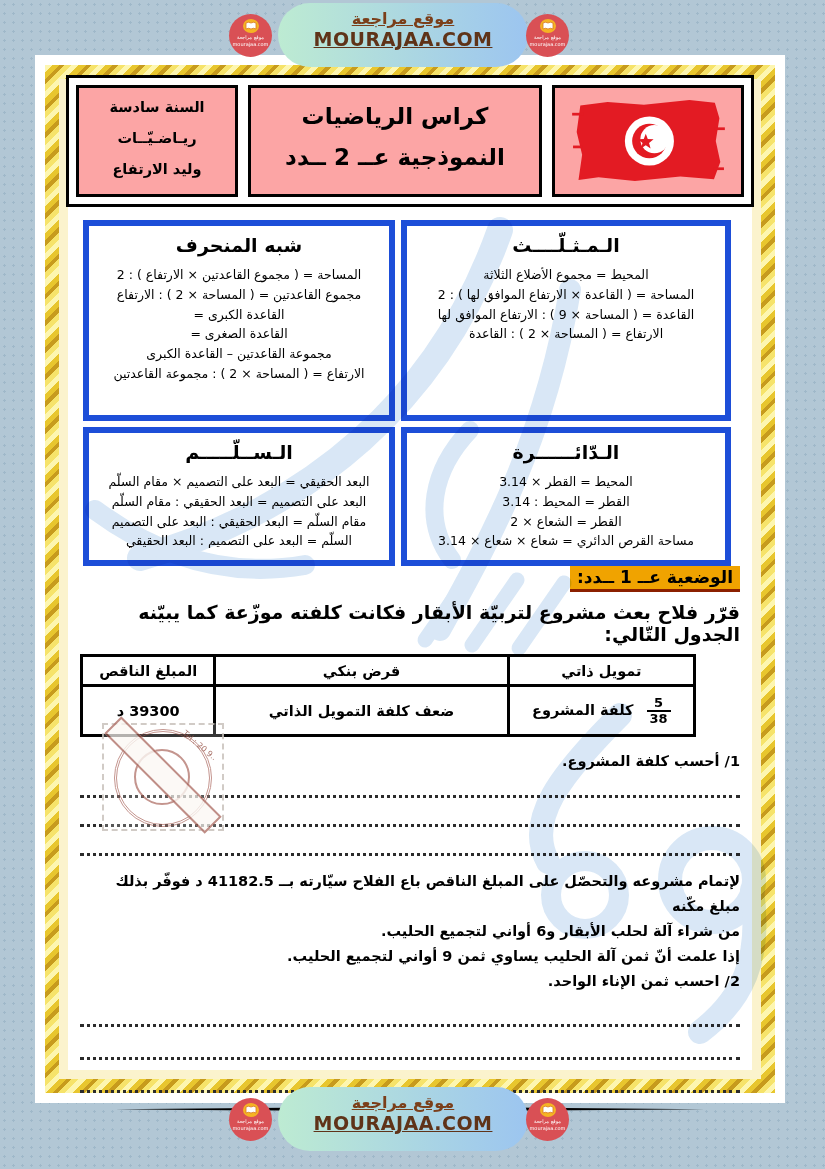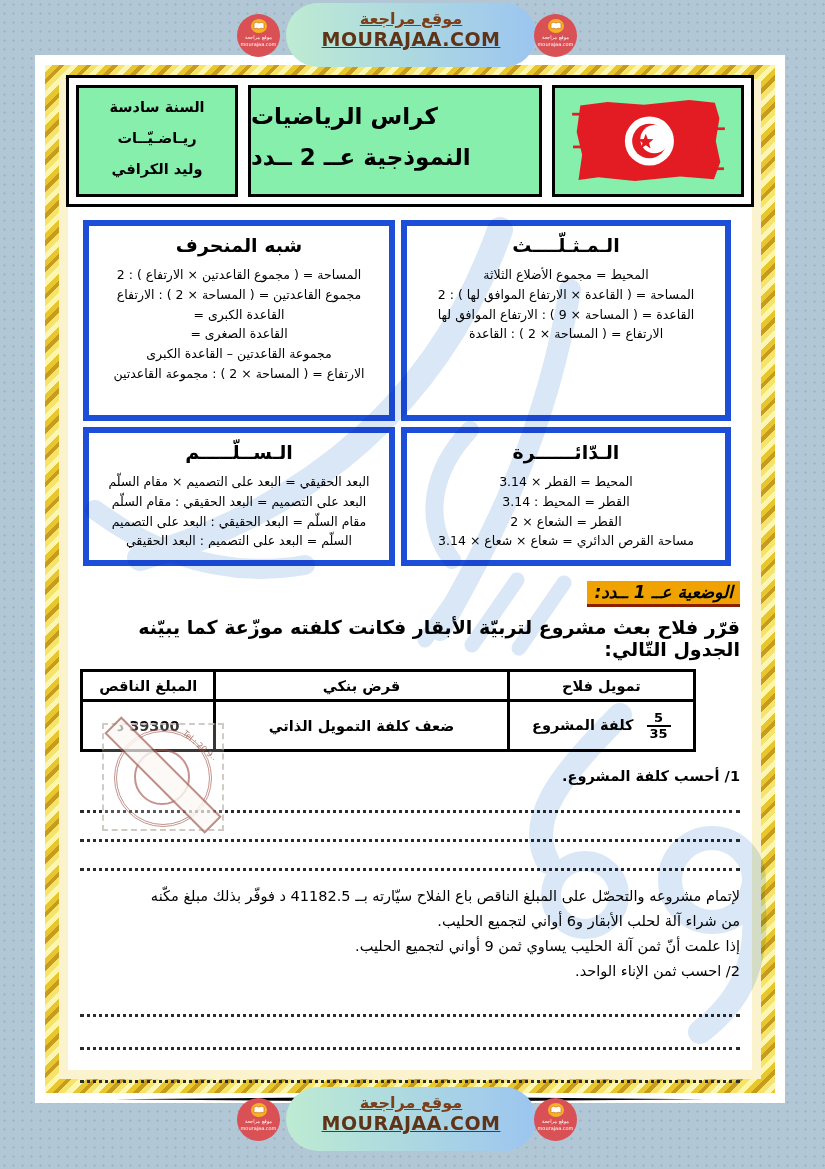--- a/index.html
+++ b/index.html
@@ -14,53 +14,53 @@
   .gold-frame{position:absolute;inset:10px;border:14px solid #e3bf2e;
       border-image:repeating-linear-gradient(135deg,#fdf6b0 0 5px,#e8c62e 5px 10px,#c79b1d 10px 14px,#f6e36a 14px 19px) 14;
       pointer-events:none;}
   .gold-frame::after{content:"";position:absolute;inset:0;box-shadow:inset 0 0 0 9px #fbf3cd;}
 
   .content{position:absolute;left:45px;top:20px;width:660px;z-index:2;}
 
   
   .header-outer{border:3px solid #000;padding:7px;display:flex;gap:10px;direction:rtl;
       height:112px;margin:0 -14px;background:#fff;}
-  .hbox{border:3px solid #000;box-sizing:border-box;background:#86efac;}
+  .hbox{border:3px solid #000;box-sizing:border-box;background:#fca5a5;}
   .flag-box{width:192px;display:flex;align-items:center;justify-content:center;}
-  .title-box{flex:1;text-align:left;font-weight:bold;font-size:23px;line-height:1.8;padding-top:8px;}
+  .title-box{flex:1;text-align:center;font-weight:bold;font-size:23px;line-height:1.8;padding-top:8px;}
   .info-box{width:162px;text-align:center;font-weight:bold;font-size:14.5px;line-height:2.15;padding-top:4px;}
 
   
   .fgrid{display:grid;grid-template-columns:312px 330px;grid-template-rows:201px 139px;
       gap:6px;margin:13px 0 0 3px;direction:ltr;}
   .fbox{border:6px solid #1d4ed8;background:#fff;direction:rtl;text-align:center;
       padding:5px 3px;box-sizing:border-box;}
   .ftitle{font-weight:bold;font-size:19px;margin:3px 0 9px;}
   .fline{font-weight:normal;font-size:12.5px;line-height:1.58;}
 
   
-  .sit-title{direction:rtl;text-align:right;margin-top:15px;font-style:italic;}
+  .sit-title{direction:rtl;text-align:right;}
   .sit-title span{display:inline-block;background:#f0a300;color:#000;font-weight:bold;
       font-size:17px;padding:1px 7px 2px;border-bottom:3px solid #8b2000;}
   .intro{direction:rtl;text-align:right;font-weight:bold;font-size:19px;margin-top:9px;}
 
   table.sit-table{direction:rtl;border-collapse:collapse;margin:9px 44px 0 auto;background:#fff;}
   .sit-table th,.sit-table td{border:3px solid #000;font-weight:bold;font-size:14.5px;
       text-align:center;padding:0 4px;}
   .sit-table th{height:27px;}
   .sit-table td{height:47px;}
   .col-self{width:178px;}.col-loan{width:288px;}.col-miss{width:124px;}
   .frac{display:inline-block;vertical-align:middle;font-size:13px;line-height:1.05;margin-left:8px;}
   .frac .num{display:block;border-bottom:2px solid #000;padding:0 3px;}
   .frac .den{display:block;padding:0 3px;}
 
   .question{direction:rtl;text-align:right;font-weight:bold;font-size:14.5px;margin-top:16px;}
   .dots{height:26px;border-bottom:3px dotted #2b2b2b;}
   .dots.tall{height:30px;}
-  .para{direction:rtl;text-align:right;font-weight:normal;font-size:14.5px;line-height:1.72;margin-top:13px;}
+  .para{direction:rtl;text-align:right;font-weight:bold;font-size:14.5px;line-height:1.72;margin-top:13px;}
 
   .divider{width:590px;height:5px;margin:14px auto 0;background:#000;
       clip-path:polygon(0 50%,50% 0,100% 50%,50% 100%);}
   .pagenum{text-align:center;font-size:15px;margin-top:3px;}
 
   
   .stamp{position:absolute;left:22px;top:648px;width:118px;height:104px;
       border:2px dashed #c9c3bd;opacity:.85;z-index:3;background:rgba(255,255,255,.25);}
   .stamp-circle{position:absolute;left:10px;top:4px;width:92px;height:92px;
       border:3px double #a2584e;border-radius:50%;opacity:.75;}
@@ -68,21 +68,21 @@
       border:2px solid #a2584e;border-radius:50%;}
   .stamp-band{position:absolute;left:-12px;top:38px;width:138px;height:20px;
       border:2px solid #a2584e;background:#faf6f1;transform:rotate(45deg);opacity:.8;}
   .stamp-text{position:absolute;right:2px;top:16px;font-size:8px;color:#9a5a50;
       transform:rotate(40deg);white-space:nowrap;}
 
   
   .watermark{position:absolute;inset:0;z-index:6;pointer-events:none;mix-blend-mode:multiply;opacity:.55;}
 
   
-  .banner{position:absolute;left:8px;width:809px;height:80px;z-index:10;}
+  .banner{position:absolute;left:0;width:809px;height:80px;z-index:10;}
   .banner.top{top:0;}
   .banner.bottom{top:1084px;}
   .pill{position:absolute;left:278px;top:3px;width:250px;height:64px;border-radius:32px;
       background:linear-gradient(90deg,#bdebd2,#9cc5f0);text-align:center;padding-top:6px;box-sizing:border-box;}
   .pill .ar{font-weight:bold;font-size:16px;color:#7b3f1a;text-decoration:underline;direction:rtl;}
   .pill .en{font-weight:bold;font-size:19px;color:#5f3318;text-decoration:underline;letter-spacing:.5px;}
   .logo{position:absolute;top:14px;width:43px;height:43px;border-radius:50%;background:#d95055;
       text-align:center;box-sizing:border-box;}
   .logo.left{left:229px;}
   .logo.right{left:526px;}
@@ -139,21 +139,21 @@
             <path d="M82 47 L84.2 52.9 L90.6 53.2 L85.6 57.1 L87.3 63.3 L82 59.6 L76.7 63.3 L78.4 57.1 L73.4 53.2 L79.8 52.9 Z" fill="#e31b23"></path>
           </svg>
         </div>
         <div class="hbox title-box">
           <div>كراس الرياضيات</div>
           <div>النموذجية عــ 2 ــدد</div>
         </div>
         <div class="hbox info-box">
           <div>السنة سادسة</div>
           <div>ريـاضـيّــات</div>
-          <div>وليد الكرافي</div>
+          <div>وليد الارتفاع</div>
         </div>
       </div>
 
       <div class="fgrid">
         <div class="fbox">
           <div class="ftitle">شبه المنحرف</div>
           <div class="fline">المساحة = ( مجموع القاعدتين × الارتفاع ) : 2</div>
           <div class="fline">مجموع القاعدتين = ( المساحة × 2 ) : الارتفاع</div>
           <div class="fline">القاعدة الكبرى =</div>
           <div class="fline">القاعدة الصغرى =</div>
@@ -184,29 +184,29 @@
       </div>
 
       <div class="sit-title">
         <span>الوضعية عــ 1 ــدد:</span>
       </div>
       <div class="intro">قرّر فلاح بعث مشروع لتربيّة الأبقار فكانت كلفته موزّعة كما يبيّنه الجدول التّالي:</div>
 
       <table class="sit-table">
         <tbody>
             <tr>
-          <th class="col-self">تمويل فلاح</th>
+          <th class="col-self">تمويل ذاتي</th>
           <th class="col-loan">قرض بنكي</th>
           <th class="col-miss">المبلغ الناقص</th>
         </tr>
         <tr>
           <td>
             <span class="frac">
               <span class="num">5</span>
-              <span class="den">35</span>
+              <span class="den">38</span>
             </span>
             <span>كلفة المشروع</span>
           </td>
           <td>ضعف كلفة التمويل الذاتي</td>
           <td>39300 د</td>
         </tr>
       </tbody>
         </table>
 
       <div class="question">1/ أحسب كلفة المشروع.</div>

